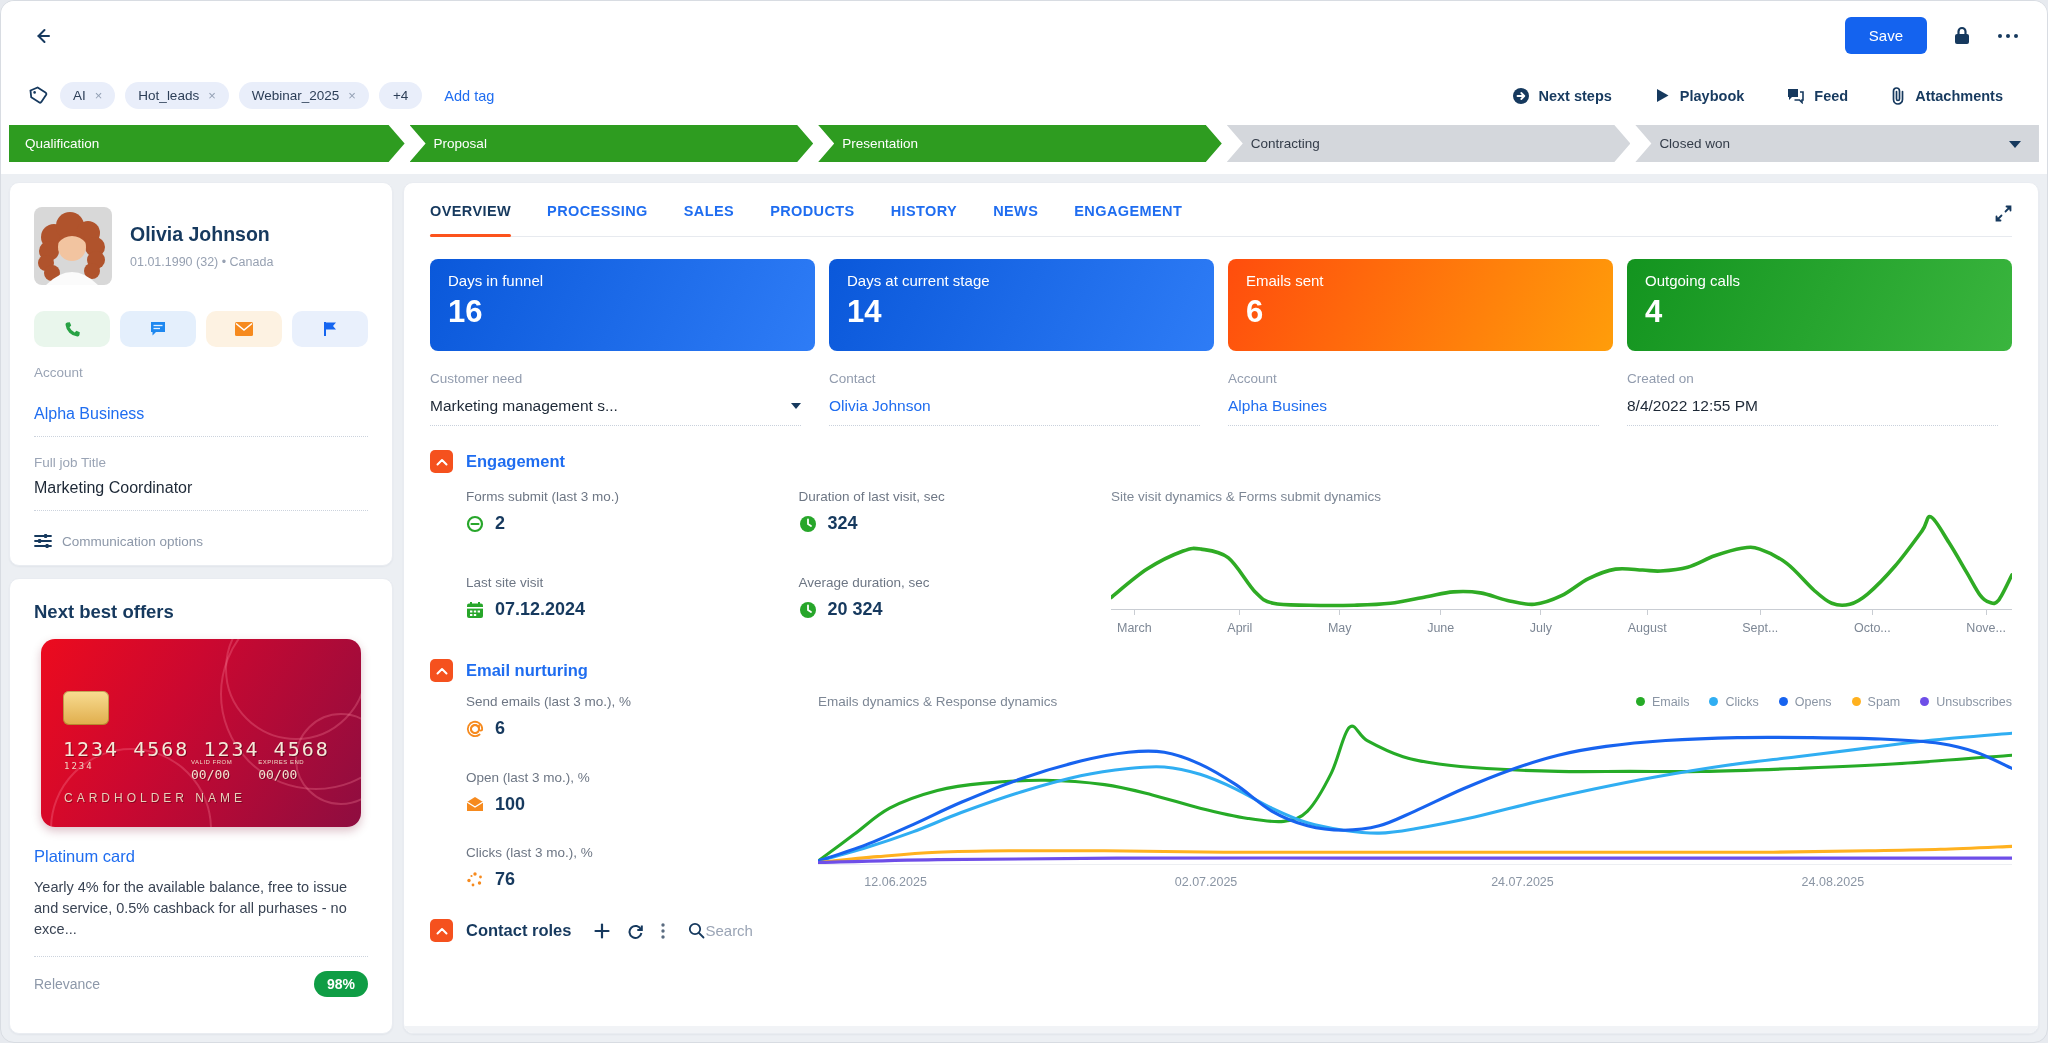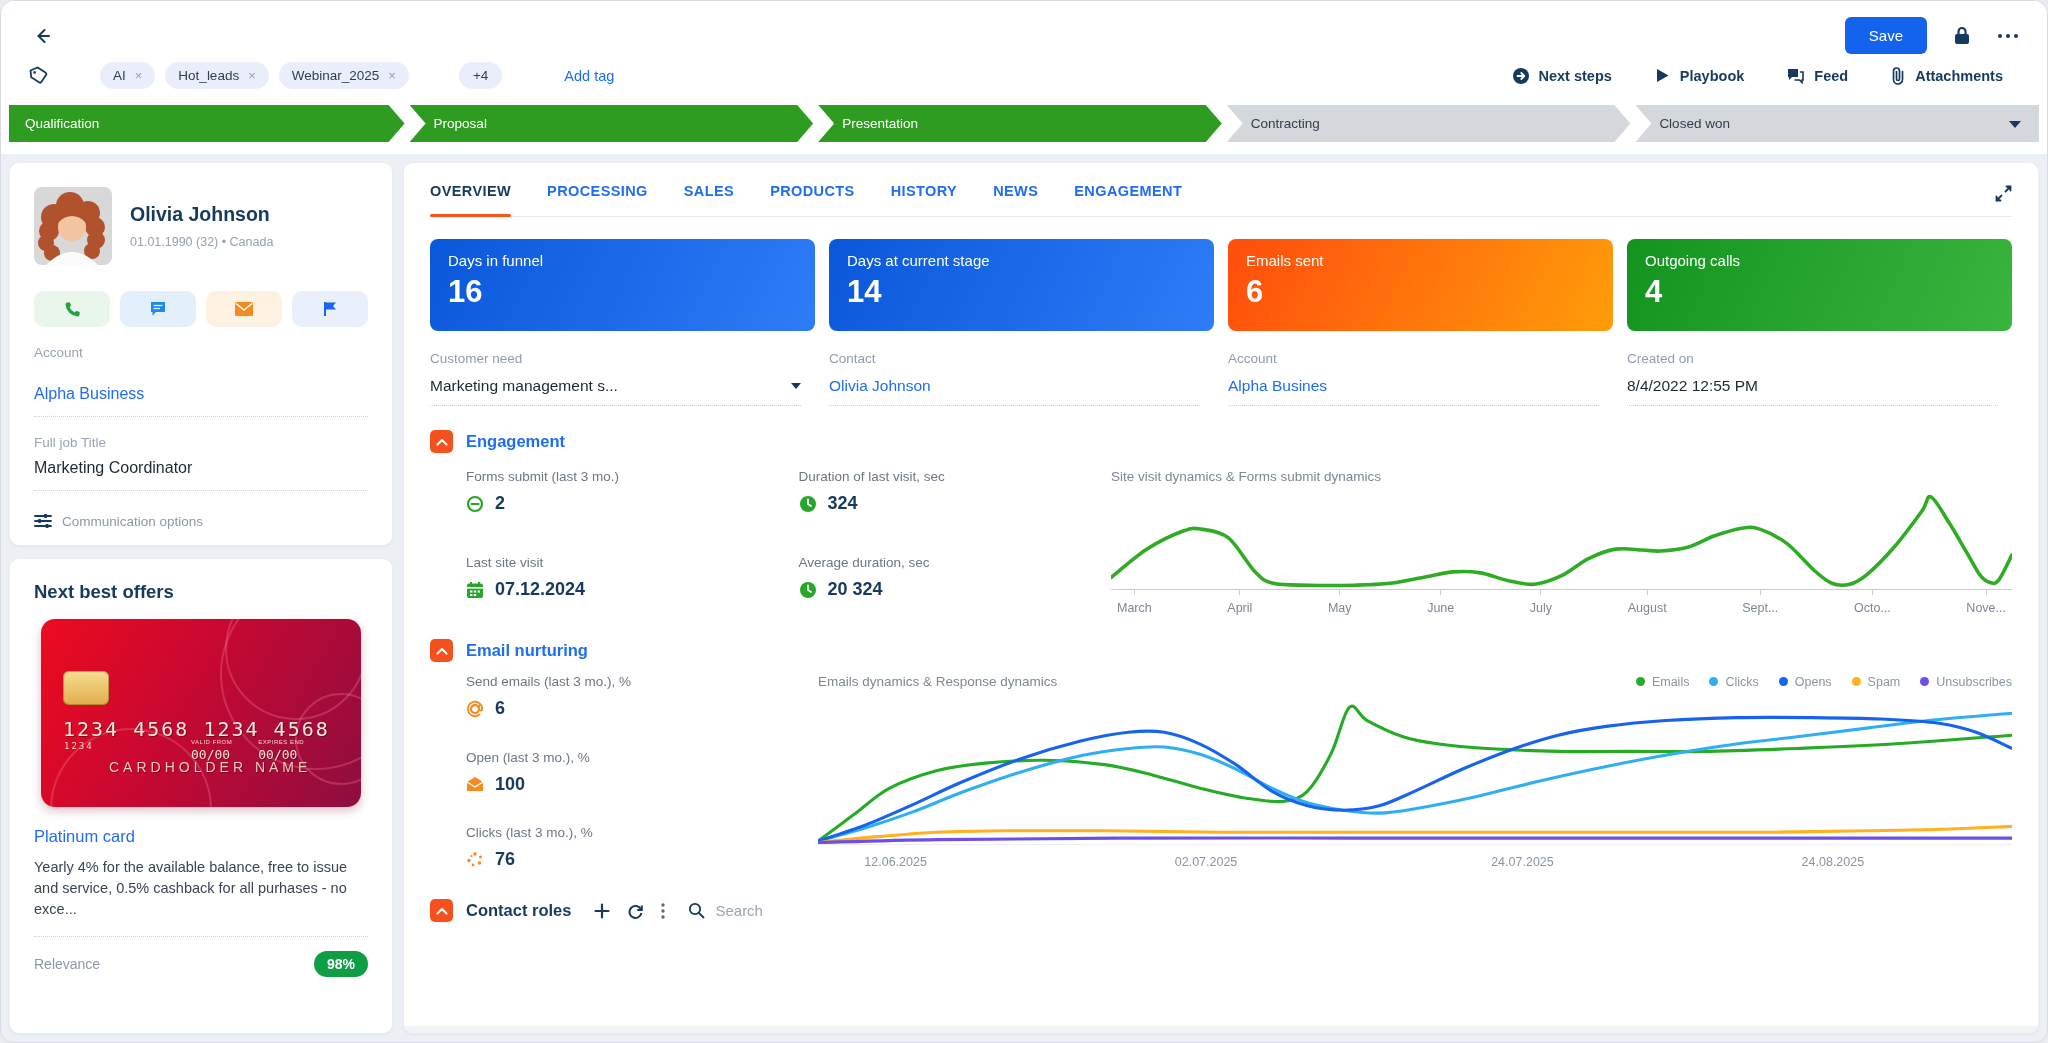--- a/index.html
+++ b/index.html
@@ -9,21 +9,21 @@
 
   
   .topbar { background:#fff; padding:16px 28px 10px 28px; }
   .title-row { display:flex; align-items:center; }
   .back-btn { width:26px; height:26px; display:flex; align-items:center; justify-content:center; cursor:pointer; margin-right:12px; }
   .page-title { font-size:27px; font-weight:700; color:#13375f; letter-spacing:.2px; }
   .title-right { margin-left:auto; display:flex; align-items:center; gap:26px; }
   .save-btn { background:#1463ef; color:#ffffff; font-size:15px; font-weight:500; border:none; border-radius:6px; padding:10px 24px; cursor:pointer; }
   .icon-btn { background:none; border:none; cursor:pointer; display:flex; align-items:center; }
 
-  .meta-row { display:flex; align-items:center; margin-top:8px;gap:40px; }
+  .meta-row { display:flex; align-items:center; margin-top:28px; }
   .tag-glyph { margin-right:12px; display:flex; }
   .tag-list { display:flex; gap:10px; align-items:center; }
   .tag-pill { background:#e9eefa; border-radius:15px; padding:6px 13px; font-size:13.5px; color:#2c3e57; display:flex; align-items:center; gap:9px; cursor:pointer; }
   .tag-x { color:#93a0b4; font-size:13px; }
   .more-pill { background:#e9eefa; border-radius:15px; padding:6px 14px; font-size:13.5px; color:#2c3e57; margin-left:10px; cursor:pointer; }
   .add-tag { color:#1f6df0; font-size:14.5px; margin-left:22px; cursor:pointer; }
   .meta-actions { margin-left:auto; display:flex; align-items:center; gap:42px; padding-right:16px; }
   .meta-action { display:flex; align-items:center; gap:9px; font-size:14.5px; font-weight:700; color:#173a5f; cursor:pointer; }
 
   
@@ -64,21 +64,21 @@
   .offers-title { font-size:18.5px; font-weight:600; color:#16395e; }
   .cc { width:320px; height:188px; margin:16px auto 0 auto; border-radius:14px; position:relative; overflow:hidden;
         background:linear-gradient(120deg,#ec0b1e 0%,#cb0830 40%,#8e0d40 100%); box-shadow:0 4px 10px rgba(120,10,40,.25); }
   .cc svg.deco { position:absolute; inset:0; }
   .cc-chip { position:absolute; left:22px; top:52px; width:46px; height:34px; border-radius:6px; background:linear-gradient(#f8dd92,#e0ad4c); box-shadow:inset 0 0 0 1px rgba(120,80,0,.4); }
   .cc-num { position:absolute; left:22px; top:98px; width:286px; font-family:"DejaVu Sans Mono", monospace; font-size:20px; color:#f5e9d8; letter-spacing:2px; text-shadow:1px 1px 0 rgba(0,0,0,.35); white-space:nowrap; }
   .cc-subnum { position:absolute; left:23px; top:122px; font-family:"DejaVu Sans Mono", monospace; font-size:9px; color:#eed9c4; letter-spacing:2px; }
   .cc-dates { position:absolute; left:150px; top:120px; display:flex; gap:26px; }
   .cc-date .lab { font-size:6px; color:#edd6c2; letter-spacing:.5px; }
   .cc-date .val { font-family:"DejaVu Sans Mono", monospace; font-size:13px; color:#f3e3d0; text-shadow:1px 1px 0 rgba(0,0,0,.3); margin-top:2px; }
-  .cc-holder { position:absolute; left:23px; top:140px; font-size:14px; color:#eacfb9; letter-spacing:4px; text-shadow:1px 1px 0 rgba(0,0,0,.3);margin-left:45px; }
+  .cc-holder { position:absolute; left:23px; top:152px; font-size:12px; color:#eacfb9; letter-spacing:4px; text-shadow:1px 1px 0 rgba(0,0,0,.3); }
   .product-link { font-size:16.5px; color:#1f6df0; font-weight:500; margin-top:20px; cursor:pointer; }
   .offer-desc { font-size:14.5px; color:#3a4454; line-height:1.45; margin-top:11px; }
   .offers-card .dotted { margin-top:16px; }
   .relevance-row { display:flex; align-items:center; justify-content:space-between; margin-top:14px; }
   .relevance-row .lab { font-size:14px; color:#8d98a9; }
   .relevance-badge { background:#0f9d45; color:#fff; border-radius:13px; padding:5px 13px; font-size:14px; font-weight:600; }
 
   
   .main-panel { flex:1; padding:0 26px; display:flex; flex-direction:column; position:relative; overflow:hidden; }
   .tabs-row { display:flex; gap:36px; align-items:flex-start; padding-top:20px; border-bottom:1px solid #e7eaef; }
@@ -121,21 +121,21 @@
   .email-svg { height:148px; margin-top:8px; border-bottom:1px solid #eceef2; }
   .ticks-row { display:flex; justify-content:space-between; margin-top:0; padding:0 6px; }
   .tick { font-size:12.5px; color:#7d8795; text-align:center; }
   .tick::before { content:""; display:block; width:1px; height:5px; background:#c9cdd3; margin:0 auto 6px auto; }
   .email-labels { position:relative; height:24px; margin-top:10px; }
   .email-labels span { position:absolute; font-size:12.5px; color:#8a95a4; transform:translateX(-50%); }
 
   .contact-roles { display:flex; align-items:center; gap:13px; margin-top:20px; }
   .cr-tools { display:flex; align-items:center; gap:17px; margin-left:10px; }
   .cr-tools .icon-btn { padding:0; }
-  .search-wrap { display:flex; align-items:flex-start; gap:10px; margin-left:10px; }
+  .search-wrap { display:flex; align-items:flex-start; margin-left:10px; }
   .search-input { border:none; outline:none; font-size:15px; color:#1d2836; width:180px; font-family:inherit; }
   .search-input::placeholder { color:#9aa4b5; }
   .table-hint { position:absolute; left:0; right:0; bottom:0; height:7px; background:#f1f3f6; }
 </style>
 </head>
 <body>
 
 <div class="app">
 
   <div class="topbar">

